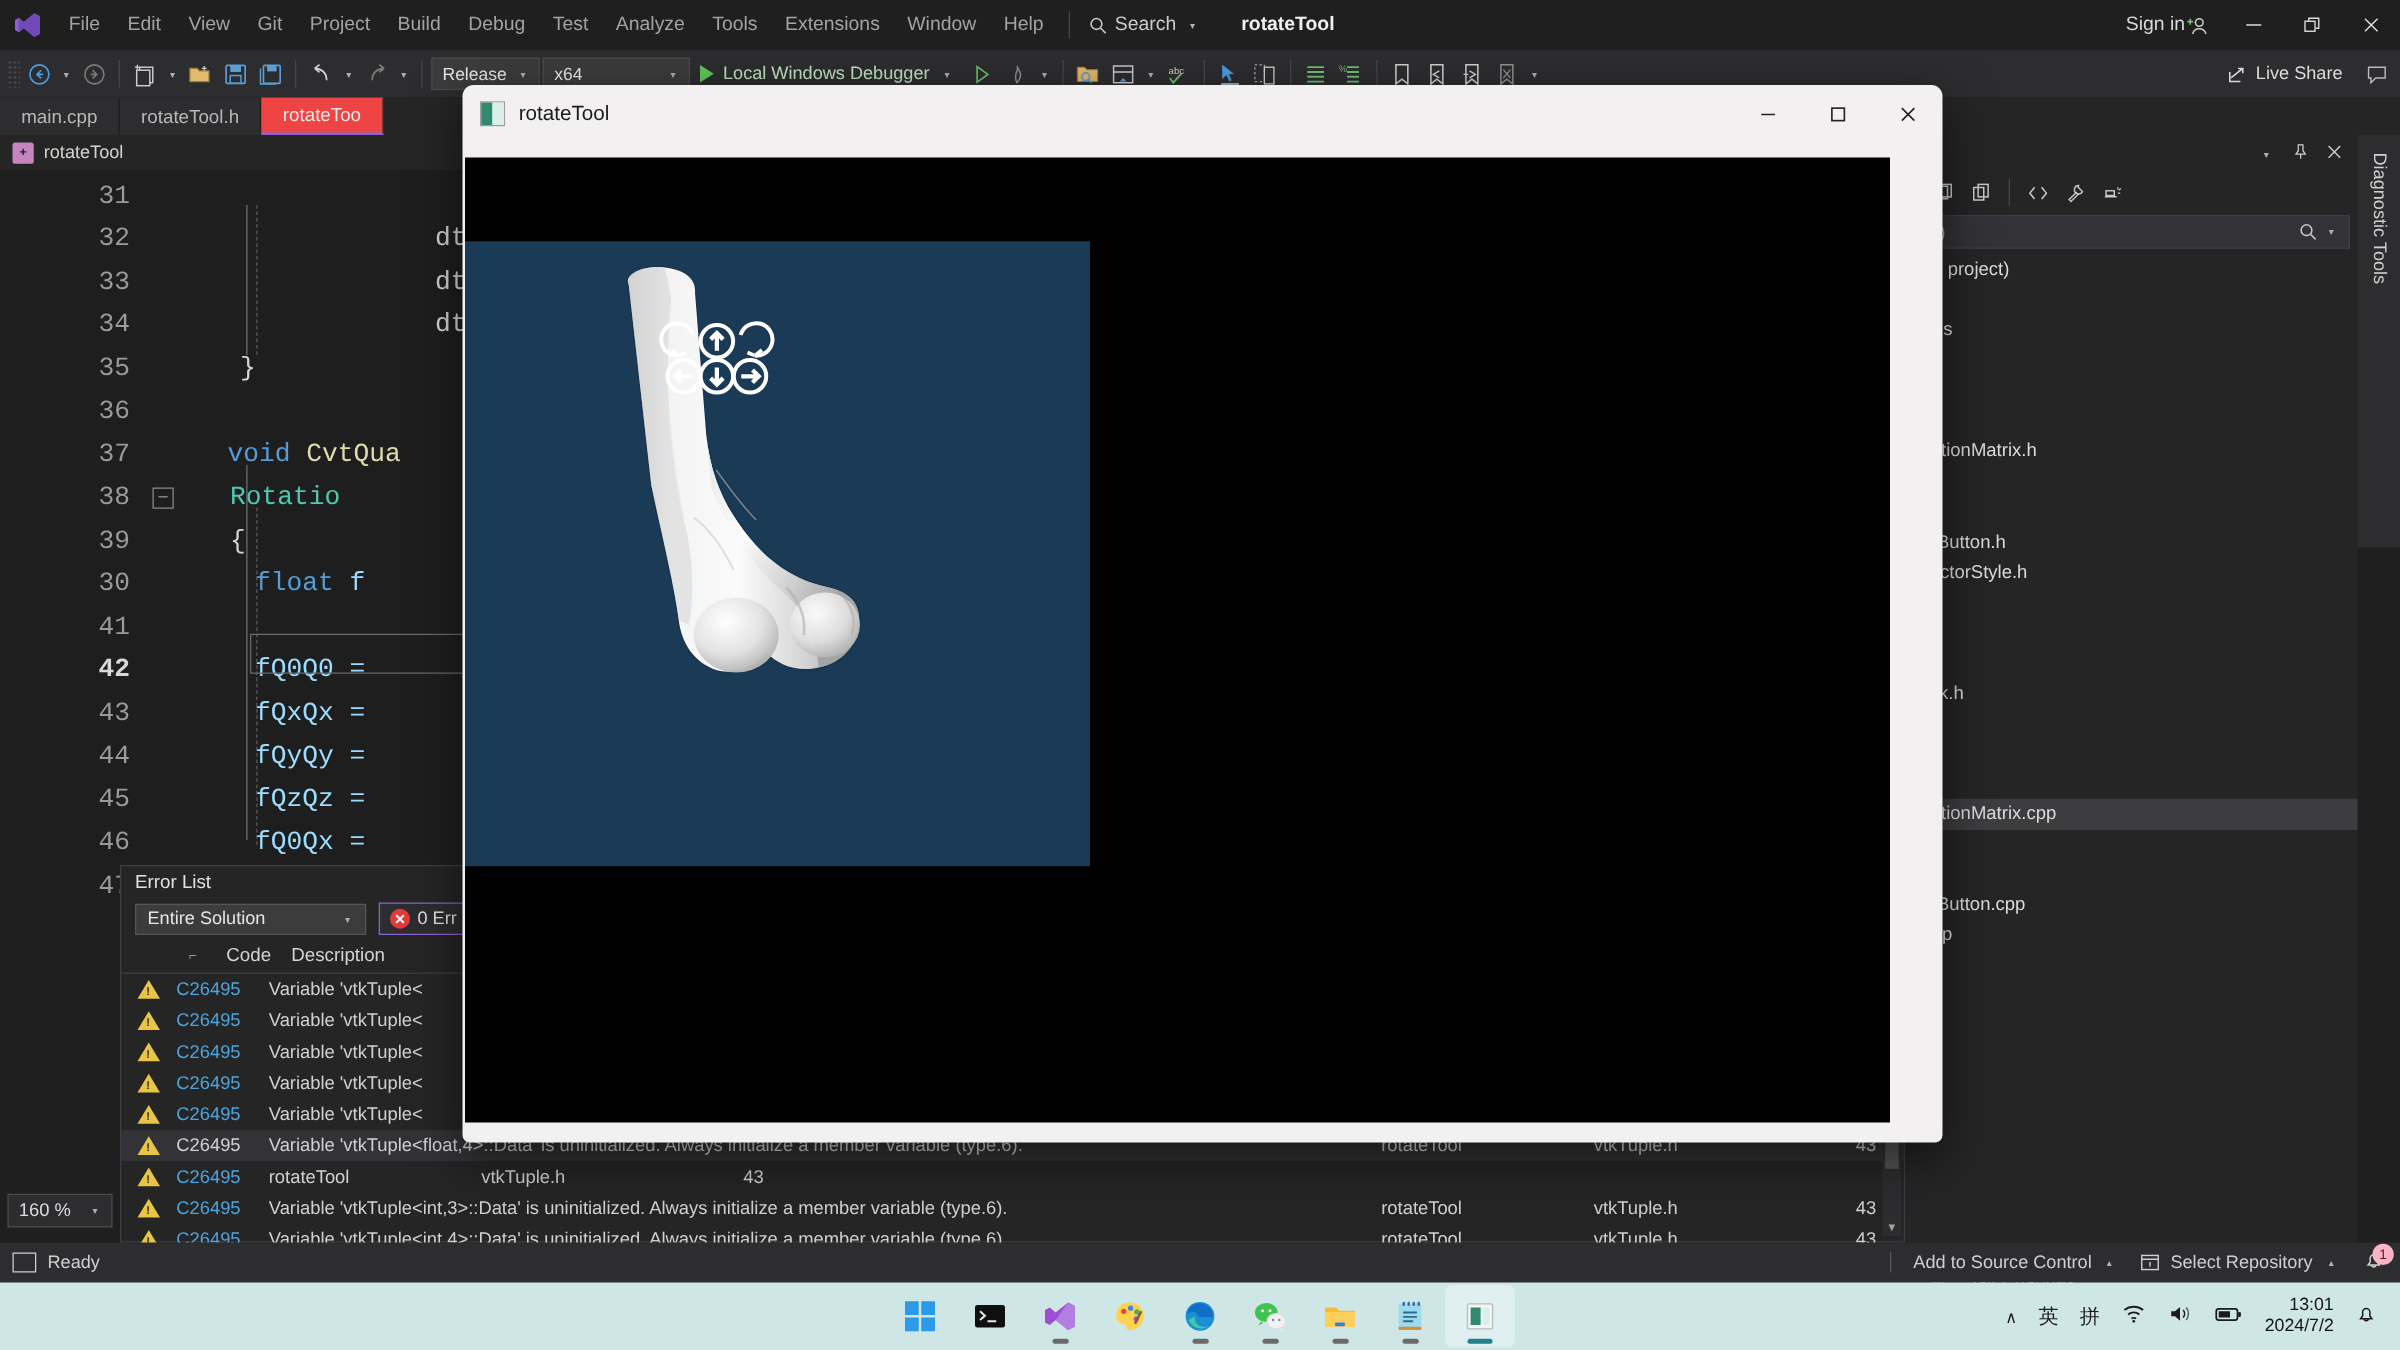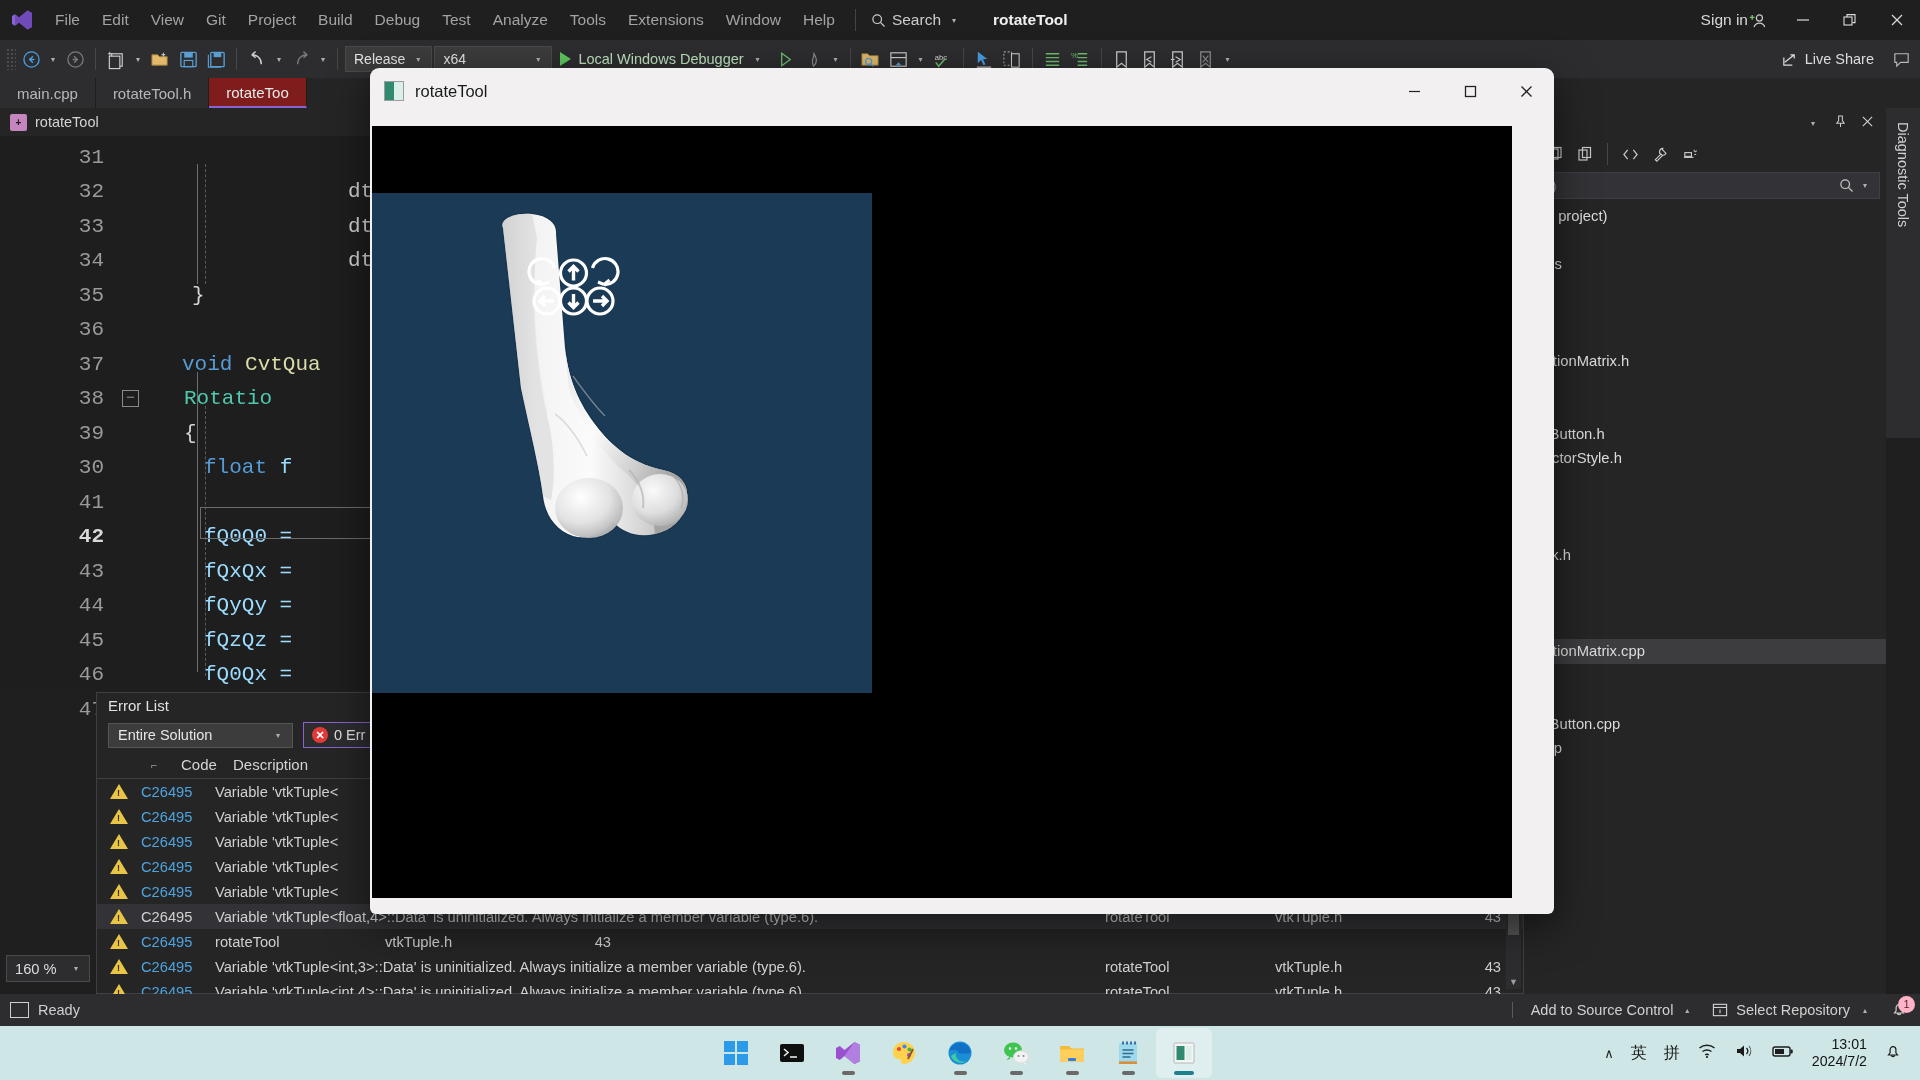--- a/index.html
+++ b/index.html
@@ -46,21 +46,21 @@
   }
   .combo-release { min-width: 76px; }
   .combo-plat { min-width: 118px; justify-content: space-between; }
   .dbg-run { display: flex; align-items: center; gap: 7px; color: #bfe3bf; font-size: 14.5px; padding: 0 6px; }
   .tri-green { width: 0; height: 0; border-left: 11px solid #5ec75e; border-top: 7px solid transparent; border-bottom: 7px solid transparent; }
   .live-share { margin-left: auto; color: #dcdcdc; font-size: 14.5px; display: flex; align-items: flex-start; gap: 7px; padding-right: 12px; }
 
   
   .tabrow { position: absolute; left: 0; top: 78px; width: 1920px; height: 30px; background: #252526; display: flex; }
   .tab { height: 30px; padding: 0 17px; color: #b8b8b8; font-size: 15px; display: flex; align-items: center; background: #2d2d30; border-right: 1px solid #1e1e1e; white-space: nowrap; }
-  .tab.active { background: #7f1d1d; color: #e8e8e8; border-bottom: 2px solid #8a63d2; }
+  .tab.active { background: #ef4444; color: #e8e8e8; border-bottom: 2px solid #8a63d2; }
 
   
   .editor-wrap { position: absolute; left: 0; top: 108px; width: 1530px; height: 582px; background: #1e1e1e; }
   .crumbs { height: 28px; background: #252526; display: flex; align-items: center; gap: 8px; padding-left: 10px; color: #d4d4d4; font-size: 14.5px; }
   .crumb-ico { width: 17px; height: 17px; background: #c586c0; border-radius: 2px; display:flex; align-items:center; justify-content:center; color:#1e1e1e; font-size: 10px; font-weight: bold;}
   .code { position: relative; font-family: "Liberation Mono", monospace; font-size: 21px; padding-top: 4px; }
   .cline { height: 34.5px; display: flex; align-items: center; white-space: pre; }
   .cline.cur .gut { font-weight: bold; color: #d8d8d8; }
   .gut { width: 118px; text-align: right; padding-right: 14px; color: #9a9a9a; font-size: 21px; flex: none; }
   .fold { width: 26px; text-align: center; color: #8c8c8c; font-size: 15px; flex: none; }

